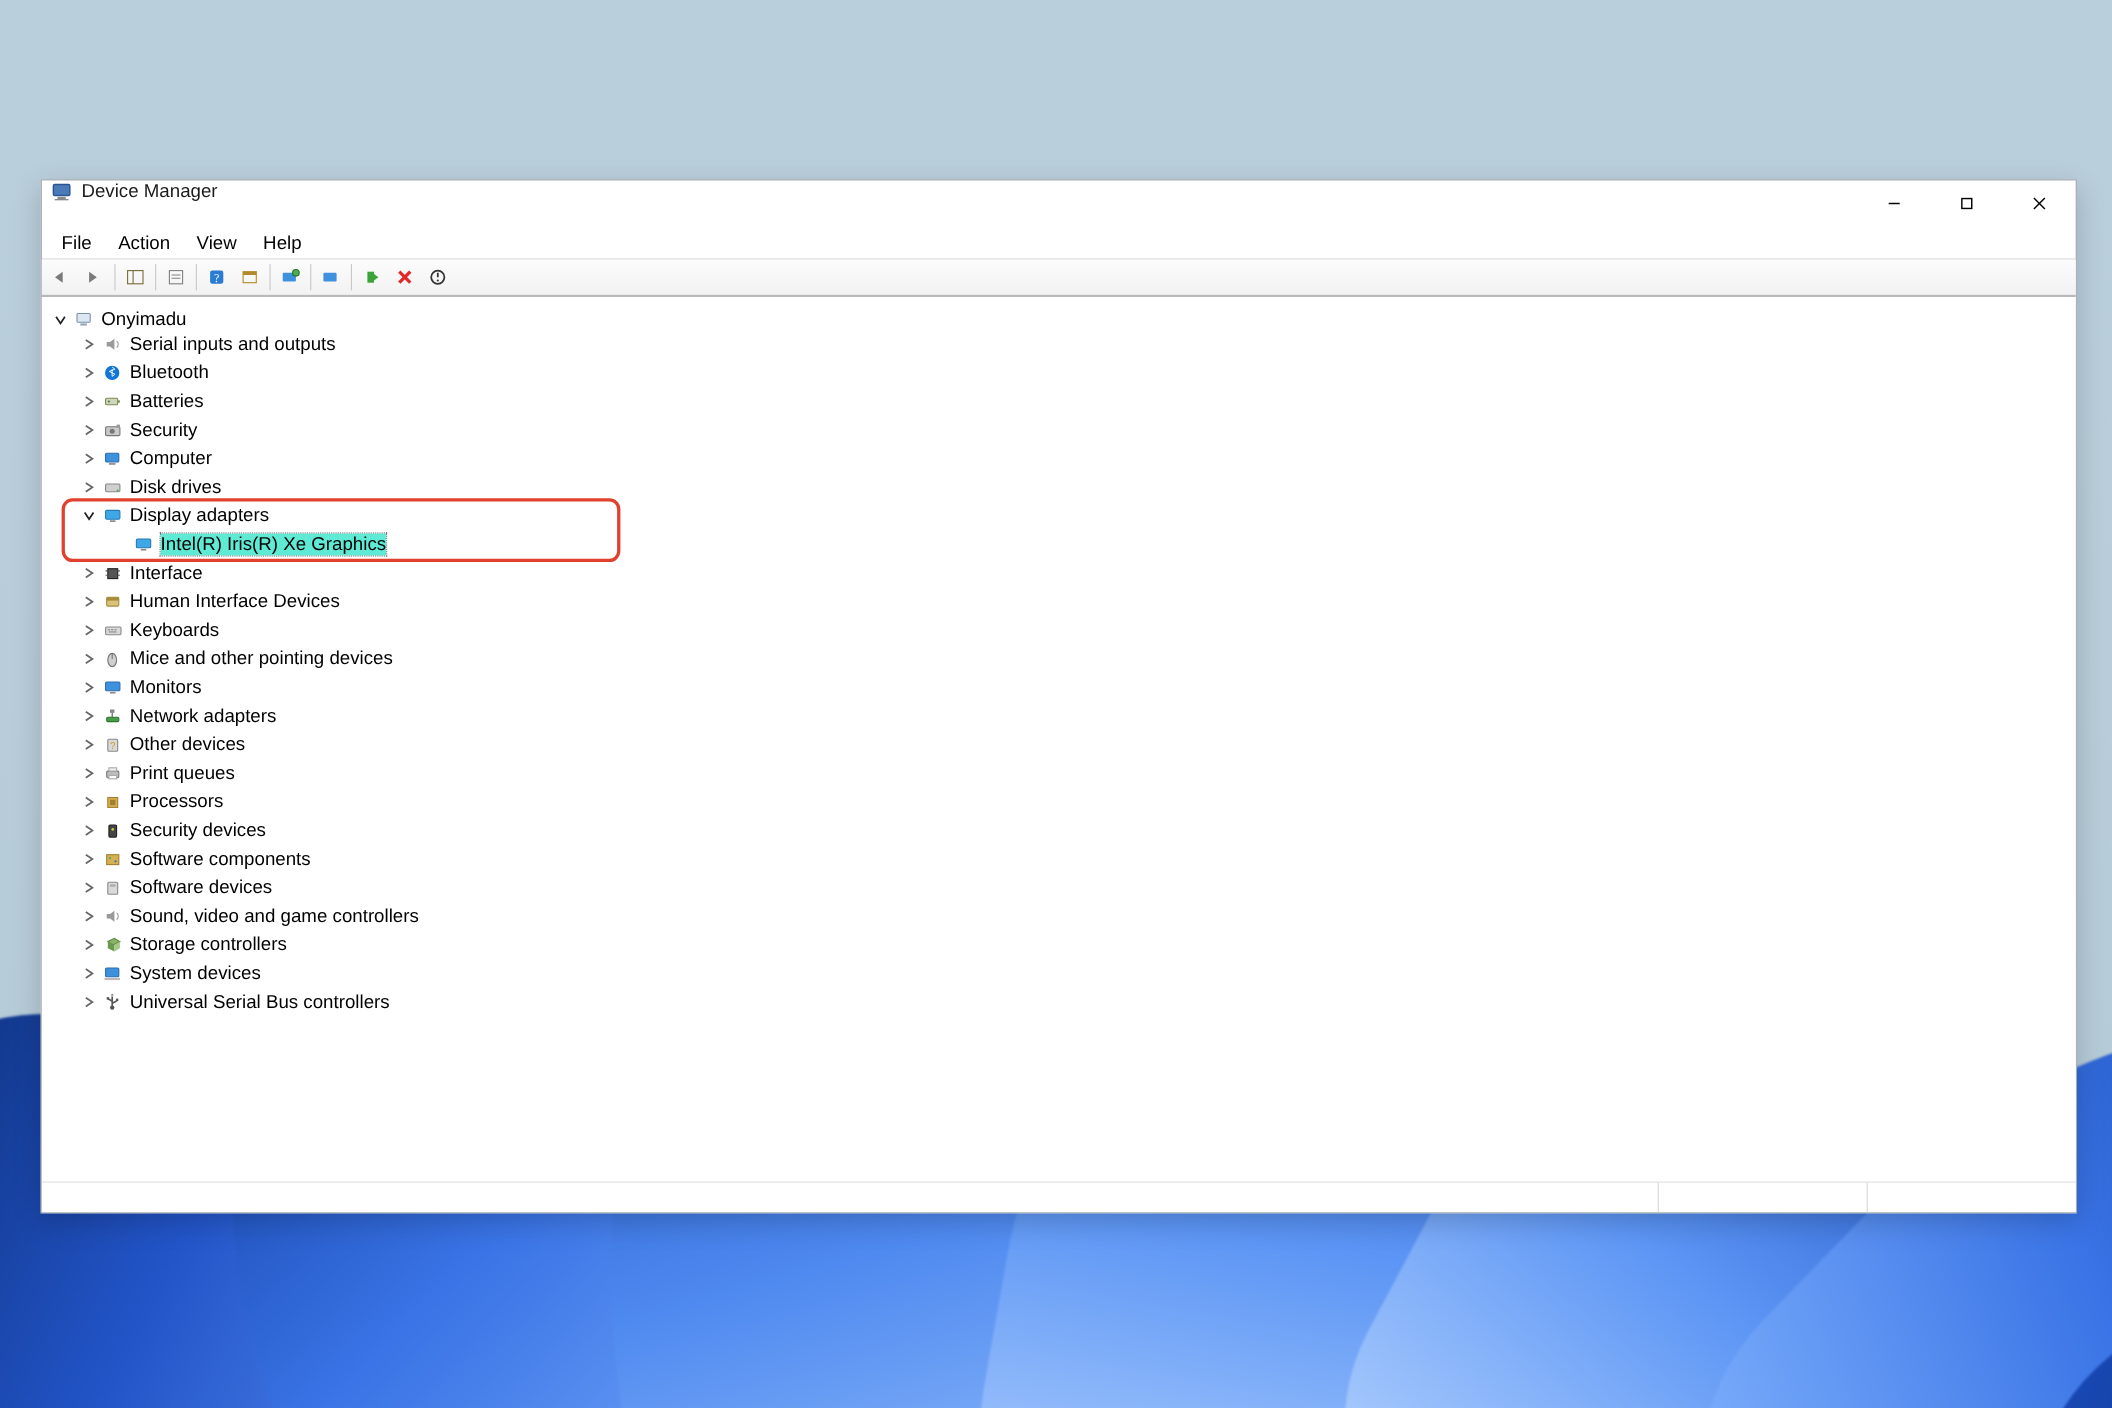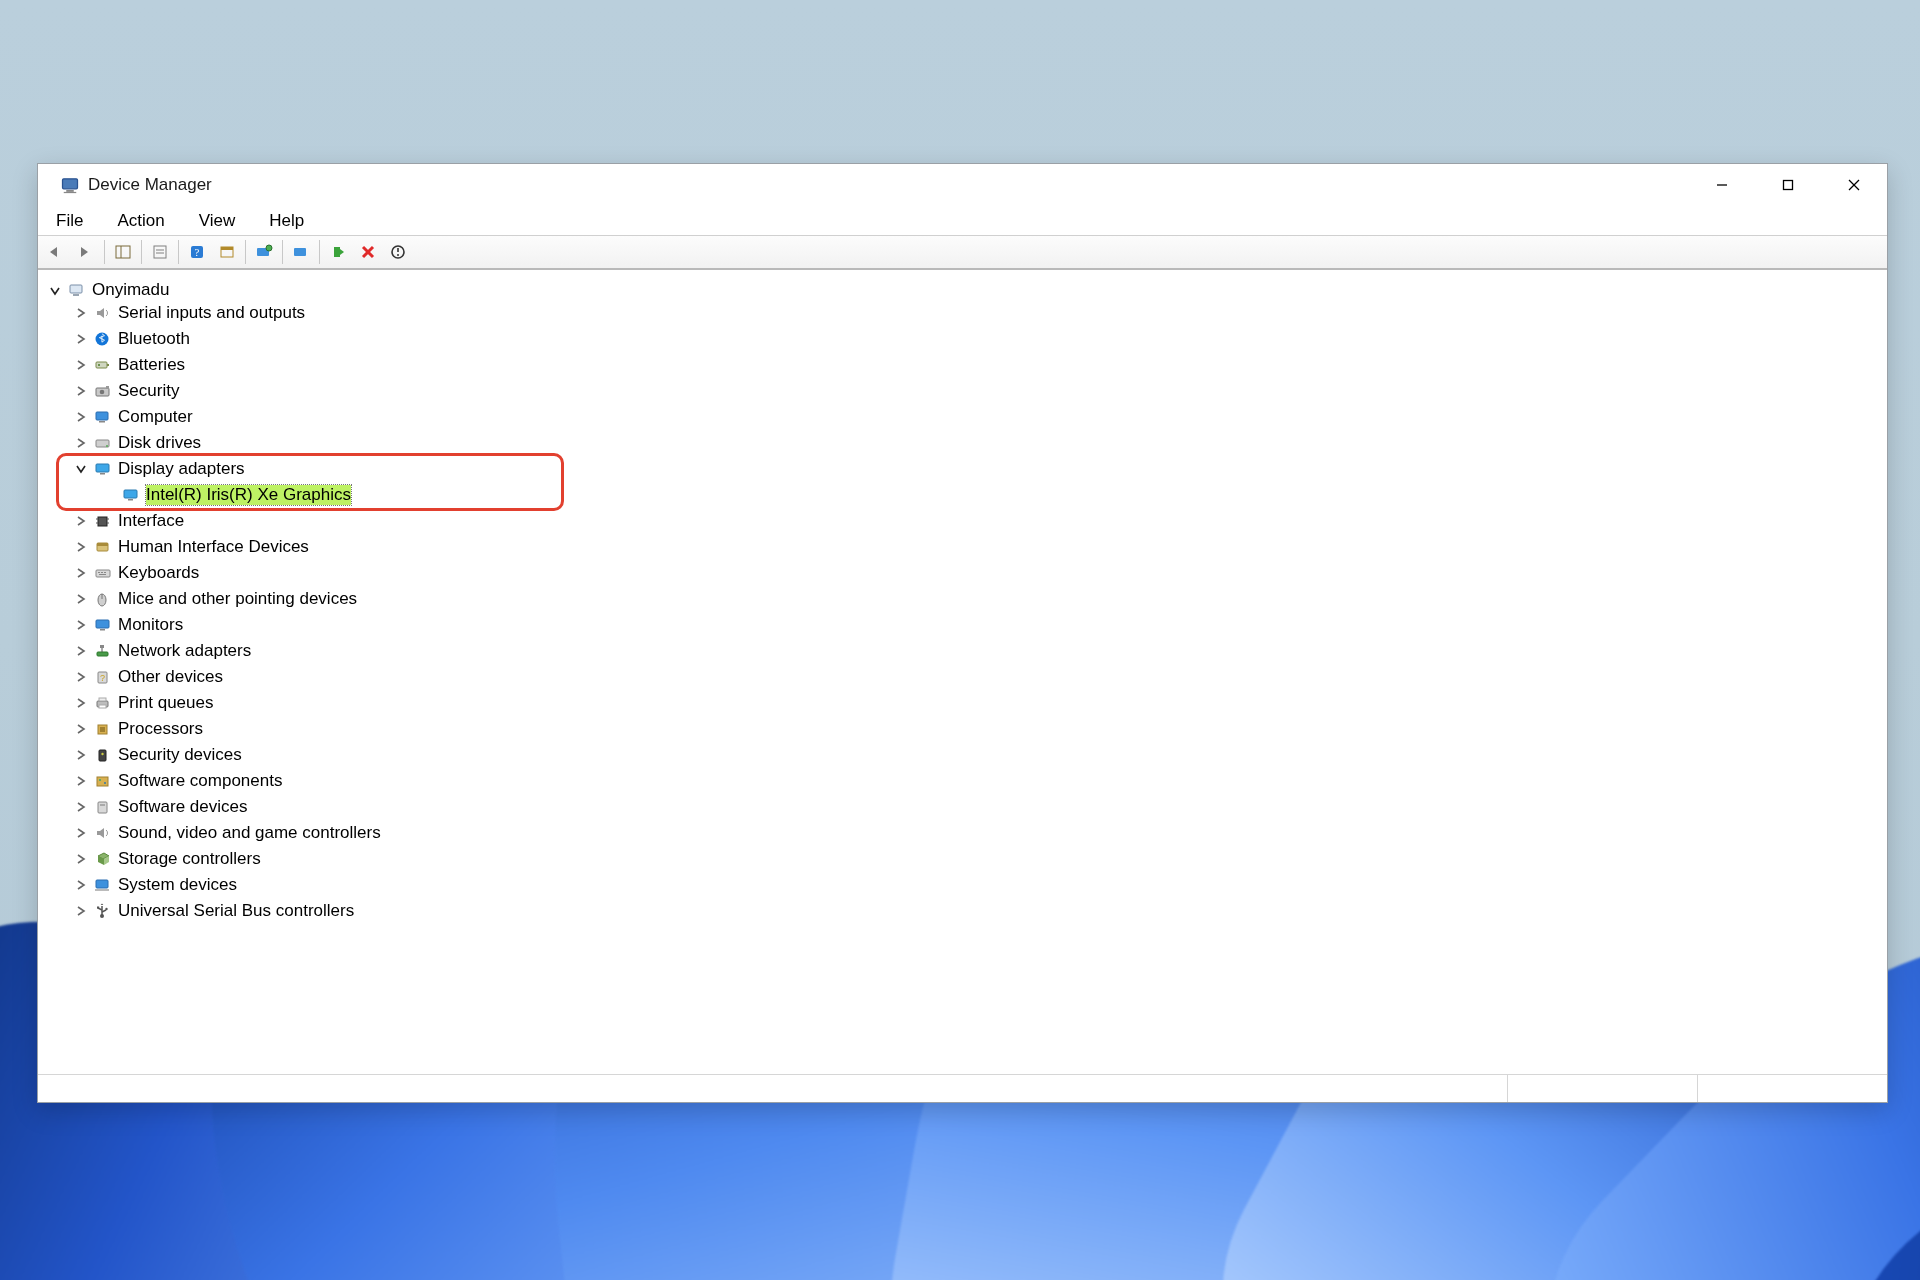--- a/index.html
+++ b/index.html
@@ -38,36 +38,36 @@
     left: 37px; top: 163px;
     width: 1851px; height: 940px;
     background: #fff;
     border: 1px solid #9aa0a6;
     box-shadow: 0 8px 24px rgba(0,0,0,.18);
     z-index: 10;
     display: flex; flex-direction: column;
   }
   .titlebar {
     height: 42px;
-    display: flex; align-items: center;
-    padding-left: 22px;
+    display: flex; align-items: flex-start;
+    padding-left: 8px;
     border-bottom: 1px solid rgba(0,0,0,.0);
   }
   .titlebar .app-icon { width:20px; height:20px; margin-right:8px; }
   .titlebar .title { font-size: 17px; color:#1b1b1b; font-weight:400;}
   .win-controls { margin-left:auto; display:flex; height:100%; }
   .win-btn { width:66px; display:flex; align-items:center; justify-content:center; cursor:default;}
   .win-btn svg { stroke:#000; }
 
   .menubar {
     height: 30px;
     display:flex; align-items:center;
     padding-left: 6px;
     border-bottom: 1px solid #d0d0d0;
-    gap: 10px;
+    gap: 0;
   }
   .menu-item {
     padding: 2px 12px;
     font-size: 17px;
     color:#000;
     cursor:default;
   }
 
   .toolbar {
     height: 34px;
@@ -104,21 +104,21 @@
     width:18px; height:18px;
     display:flex;align-items:center;justify-content:center;
     margin-right:2px;
     color:#5a5a5a;
   }
   .chev.open { transform: rotate(0deg); color:#222;}
   .chev svg { width:10px;height:10px; }
   .node .icon { width:22px; height:18px; margin-right:4px; display:flex;align-items:center;justify-content:center;}
   .lbl {  }
   .node.selected .lbl {
-    background:#bef264;
+    background:#5eead4;
     outline:1px dotted #777;
   }
   .indent-root  { padding-left: 6px; align-items: flex-end; }
   .indent-cat   { padding-left: 32px; }
   .indent-child { padding-left: 60px; }
 
   .highlight-box {
     position:absolute;
     border:3px solid #e2402f;
     border-radius:10px;

